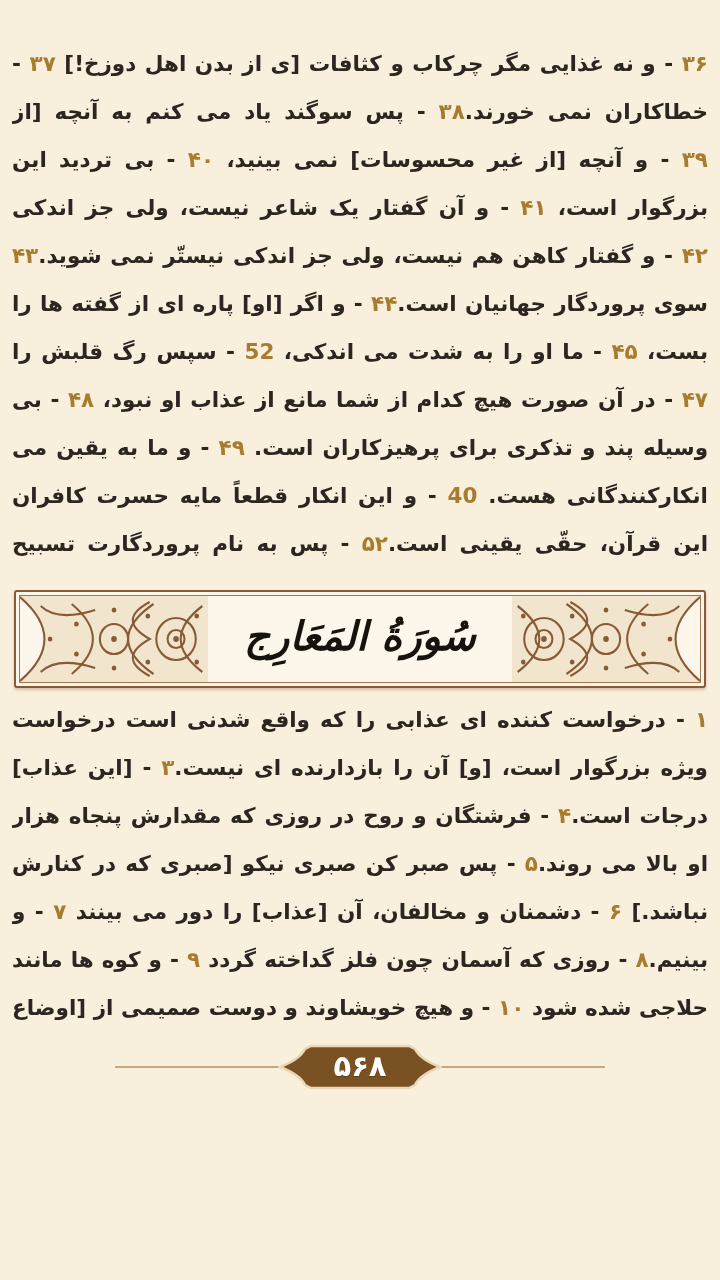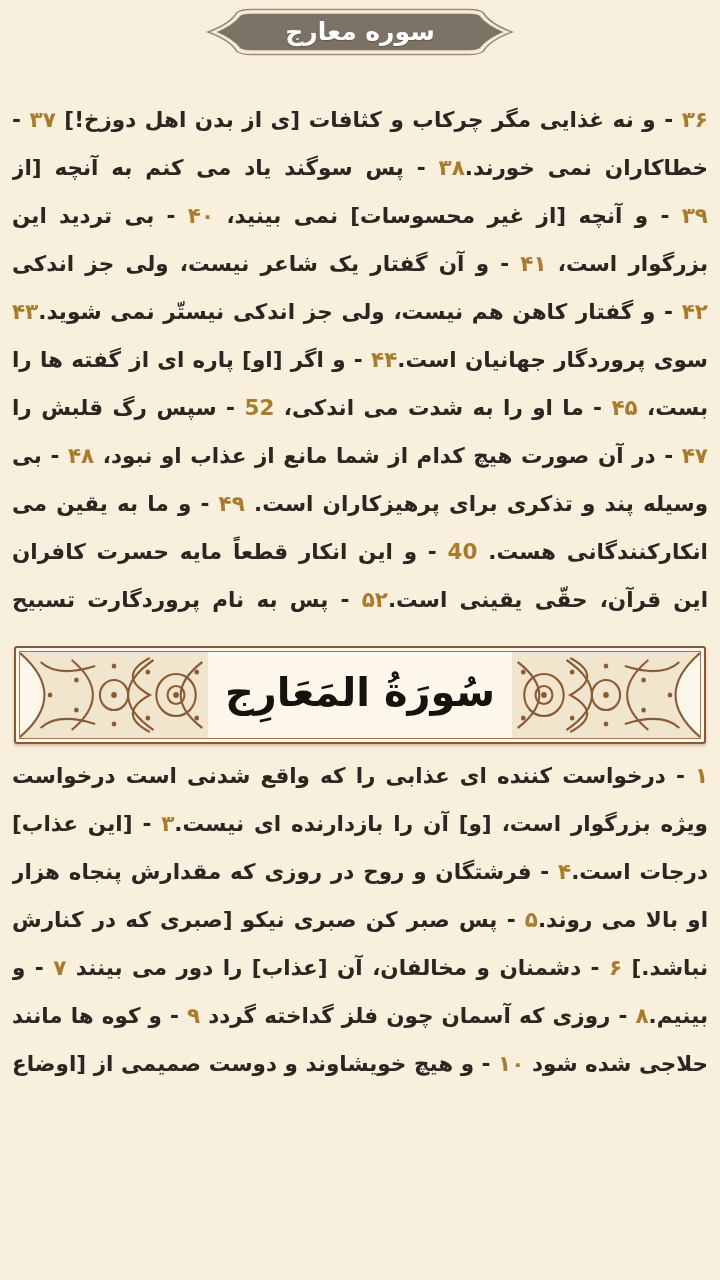--- a/index.html
+++ b/index.html
@@ -44,20 +44,21 @@
     content:""; position:absolute; inset:3px; border:1px solid #a5764a; pointer-events:none;
   }
   .orn { width:188px; height:100%; flex:0 0 auto; }
   .orn-right { transform:scaleX(-1); }
   .frame-center {
     flex:1; display:flex; align-items:center; justify-content:center; background:#fcf7ea;
   }
   .surah-calligraphy {
     font-size:40px; font-weight:bold; color:#16120d; direction:rtl; line-height:1;
     padding-bottom:6px;
+    font-style:italic;
   }
 
   
   .bismillah {
     margin-top:8px; height:64px; line-height:64px; text-align:center; direction:rtl;
     font-size:33px; font-weight:bold; color:#17130e;
   }
 
   
   .footer { position:relative; height:56px; margin-top:8px; }
@@ -68,27 +69,20 @@
     position:absolute; inset:0; display:flex; align-items:center; justify-content:center;
     color:#ffffff; font-size:29px; font-weight:bold; padding-bottom:3px;
     text-shadow:0 1px 1px rgba(60,40,10,.5);
   }
 </style>
 </head>
 <body>
 
 <div class="page">
 
-  <div class="header">
-    <svg viewBox="0 0 310 48" aria-hidden="true">
-      <path d="M3,24 C18,18.5 27,13 32,4.5 C35,2.5 39,1.5 45,1.5 L265,1.5 C271,1.5 275,2.5 278,4.5 C283,13 292,18.5 307,24 C292,29.5 283,35 278,43.5 C275,45.5 271,46.5 265,46.5 L45,46.5 C39,46.5 35,45.5 32,43.5 C27,35 18,29.5 3,24 Z" fill="none" stroke="#978c77" stroke-width="1.5"></path>
-      <path d="M10,24 C22,19 30,14 35,7 C38,5.5 41,5 46,5 L264,5 C269,5 272,5.5 275,7 C280,14 288,19 300,24 C288,29 280,34 275,41 C272,42.5 269,43 264,43 L46,43 C41,43 38,42.5 35,41 C30,34 22,29 10,24 Z" fill="#7b7265" stroke="#efe4cf" stroke-width="1.5"></path>
-    </svg>
-    <div class="header-title">سوره معارج</div>
-  </div>
 
   <div class="tblock" id="top-block">
       <div class="tline"><span class="vnum">۳۶</span><span class="vtxt"> - و نه غذایی مگر چرکاب و کثافات [ی از بدن اهل دوزخ!] </span><span class="vnum">۳۷</span><span class="vtxt"> - که آن را جز</span></div>
       <div class="tline"><span class="vtxt">خطاکاران نمی خورند.</span><span class="vnum">۳۸</span><span class="vtxt"> - پس سوگند یاد می کنم به آنچه [از محسوسات] می بینید،</span></div>
       <div class="tline"><span class="vnum">۳۹</span><span class="vtxt"> - و آنچه [از غیر محسوسات] نمی بینید، </span><span class="vnum">۴۰</span><span class="vtxt"> - بی تردید این قرآن، گفتار فرستاده ای</span></div>
       <div class="tline"><span class="vtxt">بزرگوار است، </span><span class="vnum">۴۱</span><span class="vtxt"> - و آن گفتار یک شاعر نیست، ولی جز اندکی ایمان نمی آورید،</span></div>
       <div class="tline"><span class="vnum">۴۲</span><span class="vtxt"> - و گفتار کاهن هم نیست، ولی جز اندکی نیستّر نمی شوید.</span><span class="vnum">۴۳</span></div>
       <div class="tline"><span class="vtxt">سوی پروردگار جهانیان است.</span><span class="vnum">۴۴</span><span class="vtxt"> - و اگر [او] پاره ای از گفته ها را به دروغ بر ما می</span></div>
       <div class="tline"><span class="vtxt">بست، </span><span class="vnum">۴۵</span><span class="vtxt"> - ما او را به شدت می اندکی، </span><span class="vnum">52</span><span class="vtxt"> - سپس رگ قلبش را پاره می کردیم؛</span></div>
       <div class="tline"><span class="vnum">۴۷</span><span class="vtxt"> - در آن صورت هیچ کدام از شما مانع از عذاب او نبود، </span><span class="vnum">۴۸</span><span class="vtxt"> - بی تردید این قرآن،</span></div>
@@ -165,14 +159,23 @@
   <div class="tblock" id="bottom-block">
       <div class="tline"><span class="vnum">۱</span><span class="vtxt"> - درخواست کننده ای عذابی را که واقع شدنی است درخواست کرد، </span></div>
       <div class="tline"><span class="vtxt">ویژه بزرگوار است، [و] آن را بازدارنده ای نیست.</span><span class="vnum">۳</span><span class="vtxt"> - [این عذاب] از سوی خدای صاحب</span></div>
       <div class="tline"><span class="vtxt">درجات است.</span><span class="vnum">۴</span><span class="vtxt"> - فرشتگان و روح در روزی که مقدارش پنجاه هزار سال است به سوی</span></div>
       <div class="tline"><span class="vtxt">او بالا می روند.</span><span class="vnum">۵</span><span class="vtxt"> - پس صبر کن صبری نیکو [صبری که در کنارش جزع و ناخشنودی</span></div>
       <div class="tline"><span class="vtxt">نباشد.] </span><span class="vnum">۶</span><span class="vtxt"> - دشمنان و مخالفان، آن [عذاب] را دور می بینند </span><span class="vnum">۷</span><span class="vtxt"> - و ما آن را نزدیک می</span></div>
       <div class="tline"><span class="vtxt">بینیم.</span><span class="vnum">۸</span><span class="vtxt"> - روزی که آسمان چون فلز گداخته گردد </span><span class="vnum">۹</span><span class="vtxt"> - و کوه ها مانند پشم رنگینِ</span></div>
       <div class="tline"><span class="vtxt">حلاجی شده شود </span><span class="vnum">۱۰</span><span class="vtxt"> - و هیچ خویشاوند و دوست صمیمی از [اوضاع و احوال]</span></div>
     </div>
 
+  <div class="footer">
+    <div class="rule"></div>
+    <div class="page-badge">
+      <svg viewBox="0 0 164 52" aria-hidden="true">
+        <path d="M2,26 C15,21 23,16 27,8 L33,5 L131,5 L137,8 C141,16 149,21 162,26 C149,31 141,36 137,44 L131,47 L33,47 L27,44 C23,36 15,31 2,26 Z" fill="#7a5122" stroke="#ead9b8" stroke-width="2.5"></path>
+      </svg>
+      <span class="page-num">۵۶۸</span>
+    </div>
+  </div>
 
 </div>
 
 </body></html>

